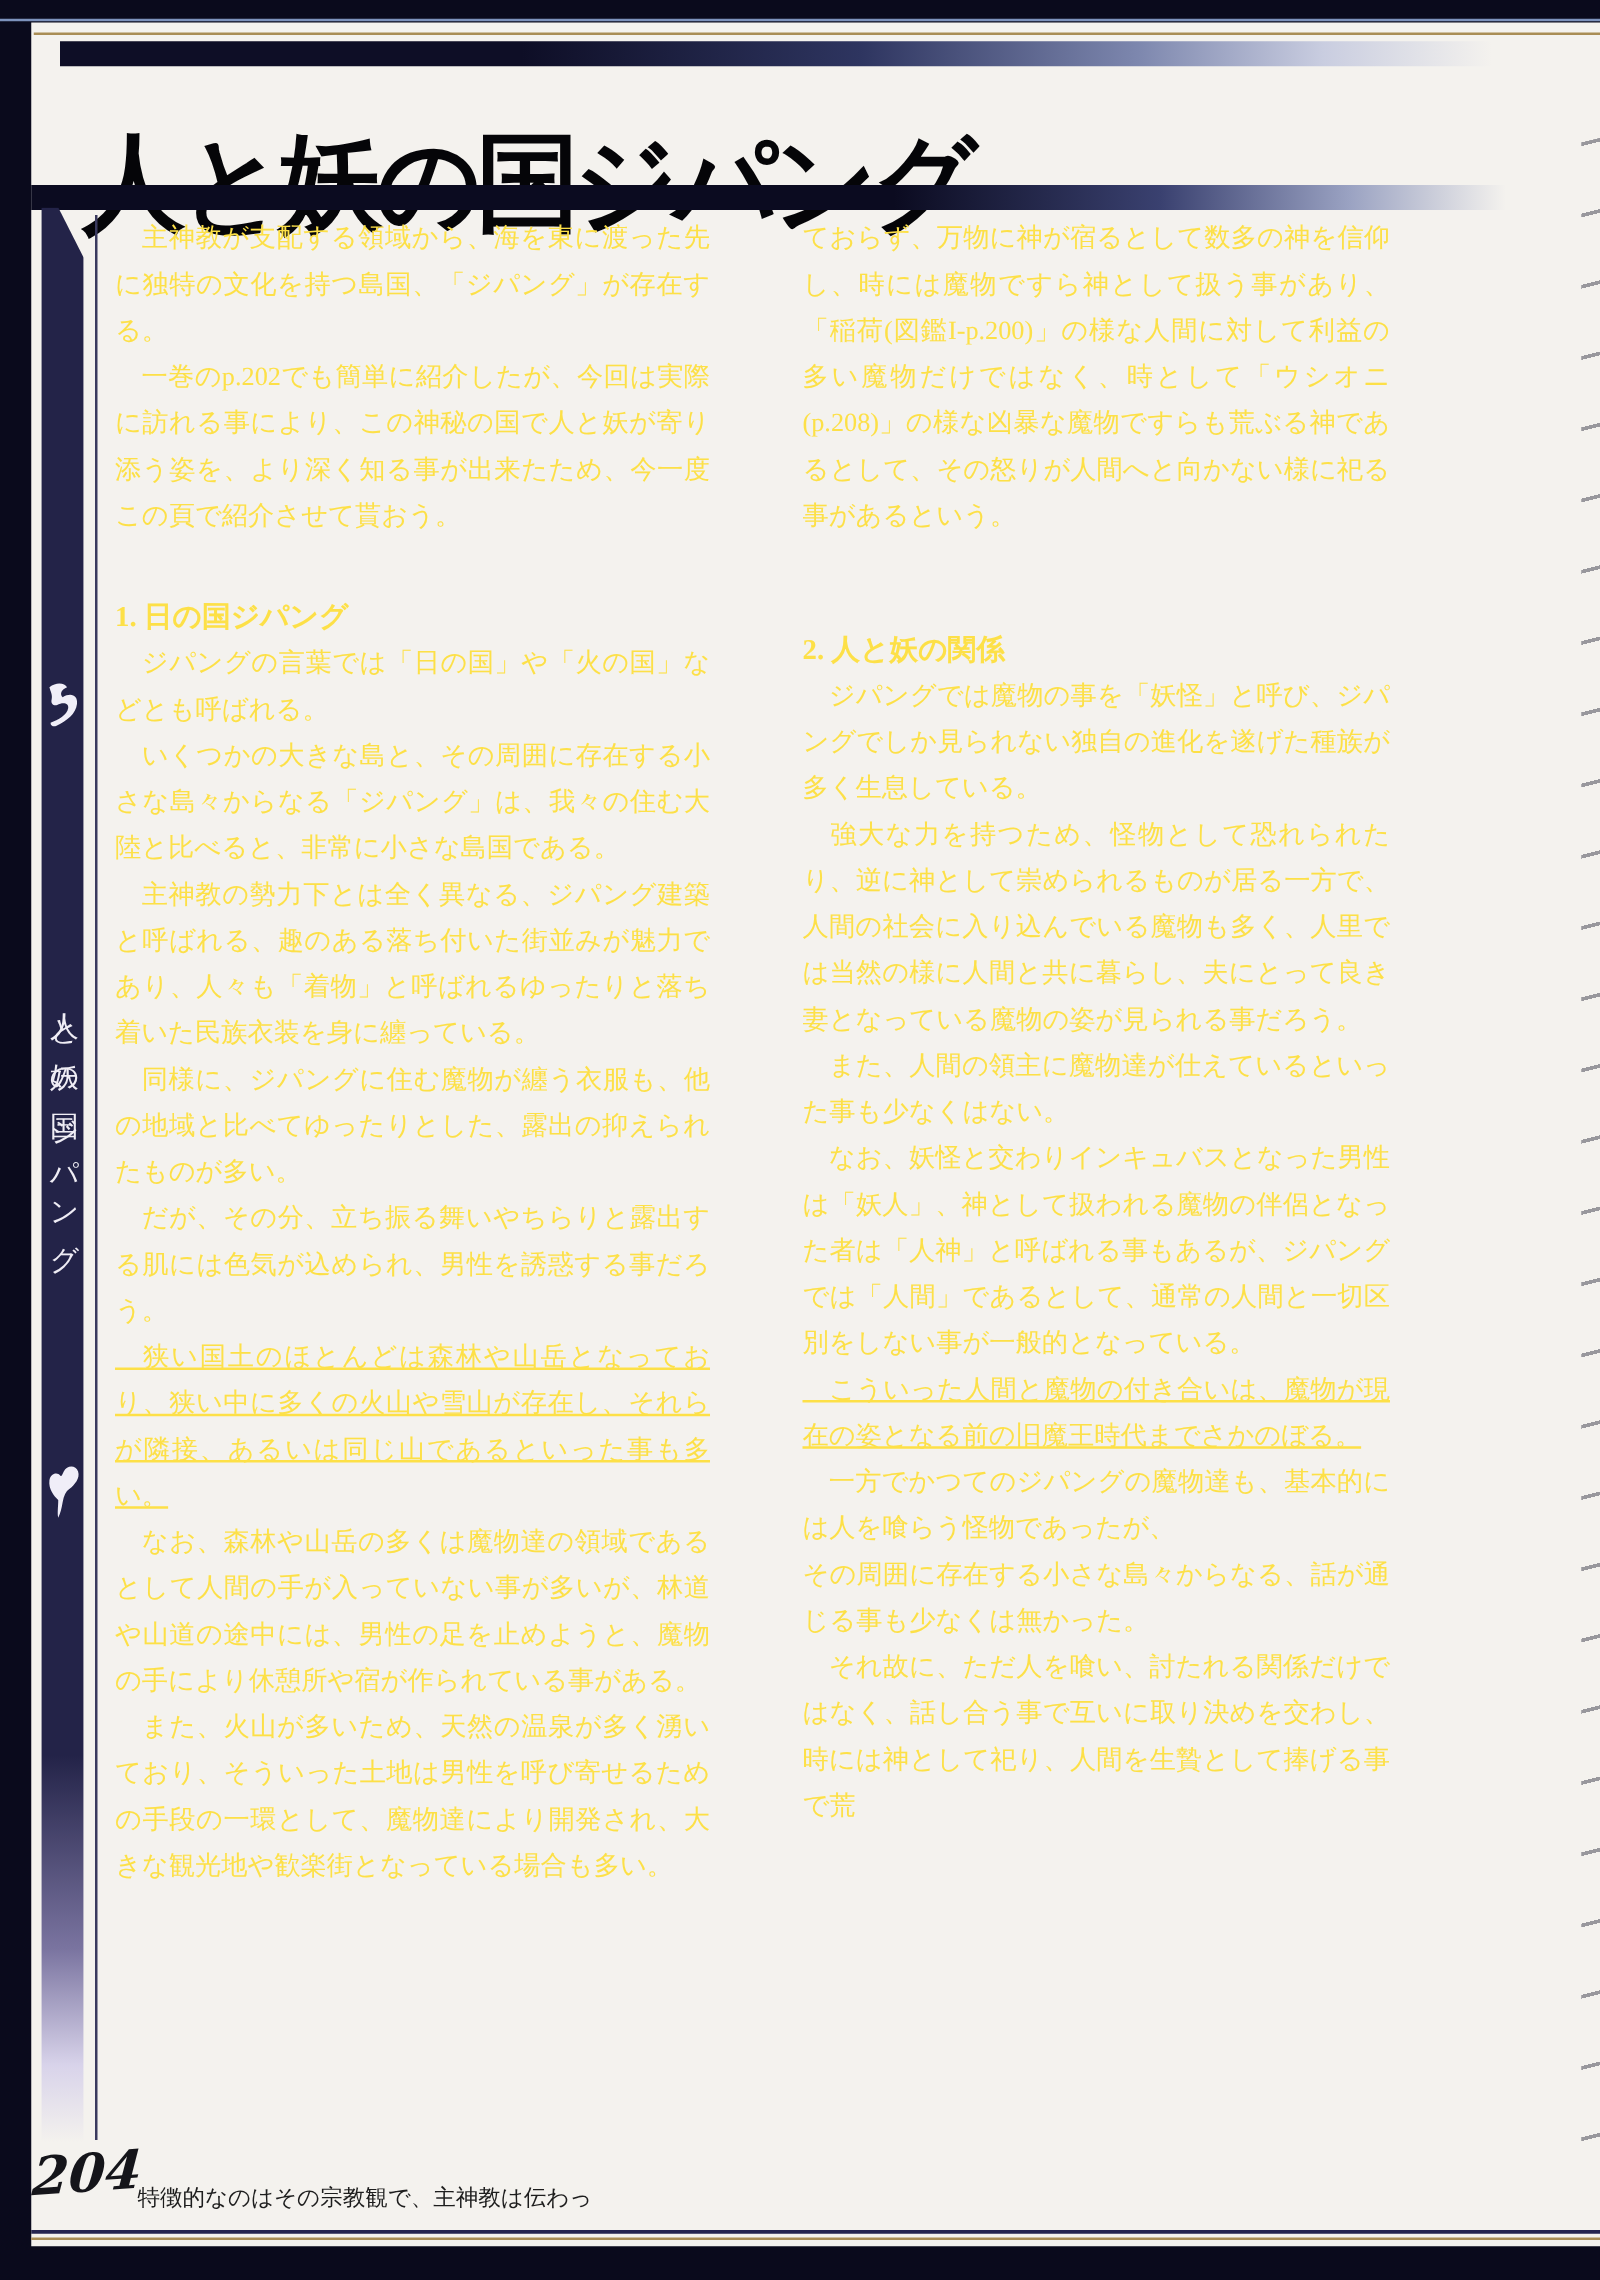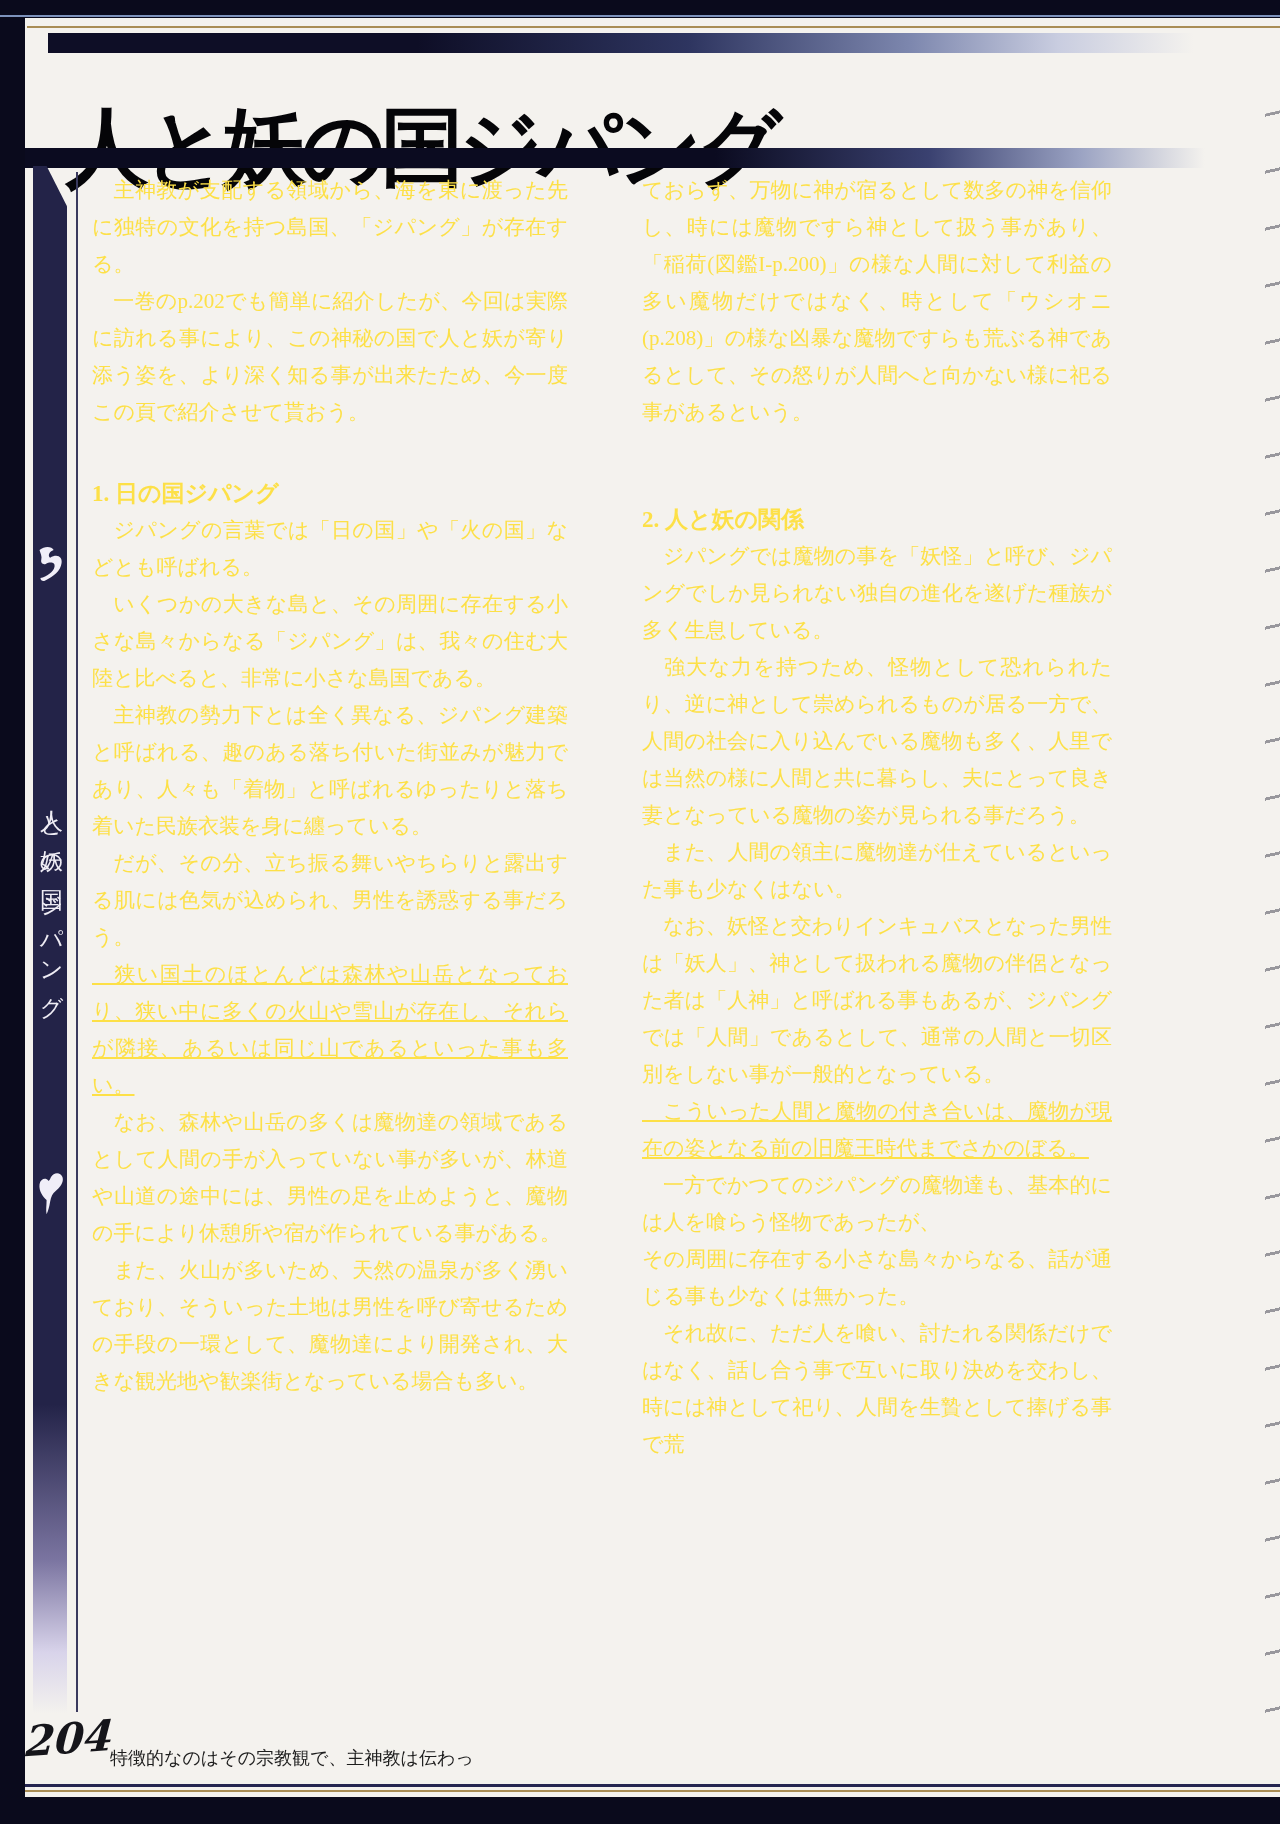--- a/index.html
+++ b/index.html
@@ -89,20 +89,21 @@
   </svg>
 </span>
 
 <div class="col col-left">
   <p>　主神教が支配する領域から、海を東に渡った先に独特の文化を持つ島国、「ジパング」が存在する。</p>
   <p>　一巻のp.202でも簡単に紹介したが、今回は実際に訪れる事により、この神秘の国で人と妖が寄り添う姿を、より深く知る事が出来たため、今一度この頁で紹介させて貰おう。</p>
   <h2 class="sec">1. 日の国ジパング</h2>
   <p>　ジパングの言葉では「日の国」や「火の国」などとも呼ばれる。</p>
   <p>　いくつかの大きな島と、その周囲に存在する小さな島々からなる「ジパング」は、我々の住む大陸と比べると、非常に小さな島国である。</p>
   <p>　主神教の勢力下とは全く異なる、ジパング建築と呼ばれる、趣のある落ち付いた街並みが魅力であり、人々も「着物」と呼ばれるゆったりと落ち着いた民族衣装を身に纏っている。</p>
+  <p>　同様に、ジパングに住む魔物が纏う衣服も、他の地域と比べてゆったりとした、露出の抑えられたものが多い。</p>
   <p>　だが、その分、立ち振る舞いやちらりと露出する肌には色気が込められ、男性を誘惑する事だろう。</p>
   <p class="gap">　狭い国土のほとんどは森林や山岳となっており、狭い中に多くの火山や雪山が存在し、それらが隣接、あるいは同じ山であるといった事も多い。</p>
   <p>　なお、森林や山岳の多くは魔物達の領域であるとして人間の手が入っていない事が多いが、林道や山道の途中には、男性の足を止めようと、魔物の手により休憩所や宿が作られている事がある。</p>
   <p>　また、火山が多いため、天然の温泉が多く湧いており、そういった土地は男性を呼び寄せるための手段の一環として、魔物達により開発され、大きな観光地や歓楽街となっている場合も多い。</p>
 </div>
 
 <div class="col col-right">
   <p>ておらず、万物に神が宿るとして数多の神を信仰し、時には魔物ですら神として扱う事があり、「稲荷(図鑑I-p.200)」の様な人間に対して利益の多い魔物だけではなく、時として「ウシオニ(p.208)」の様な凶暴な魔物ですらも荒ぶる神であるとして、その怒りが人間へと向かない様に祀る事があるという。</p>
   <h2 class="sec sec2">2. 人と妖の関係</h2>
   <p>　ジパングでは魔物の事を「妖怪」と呼び、ジパングでしか見られない独自の進化を遂げた種族が多く生息している。</p>

